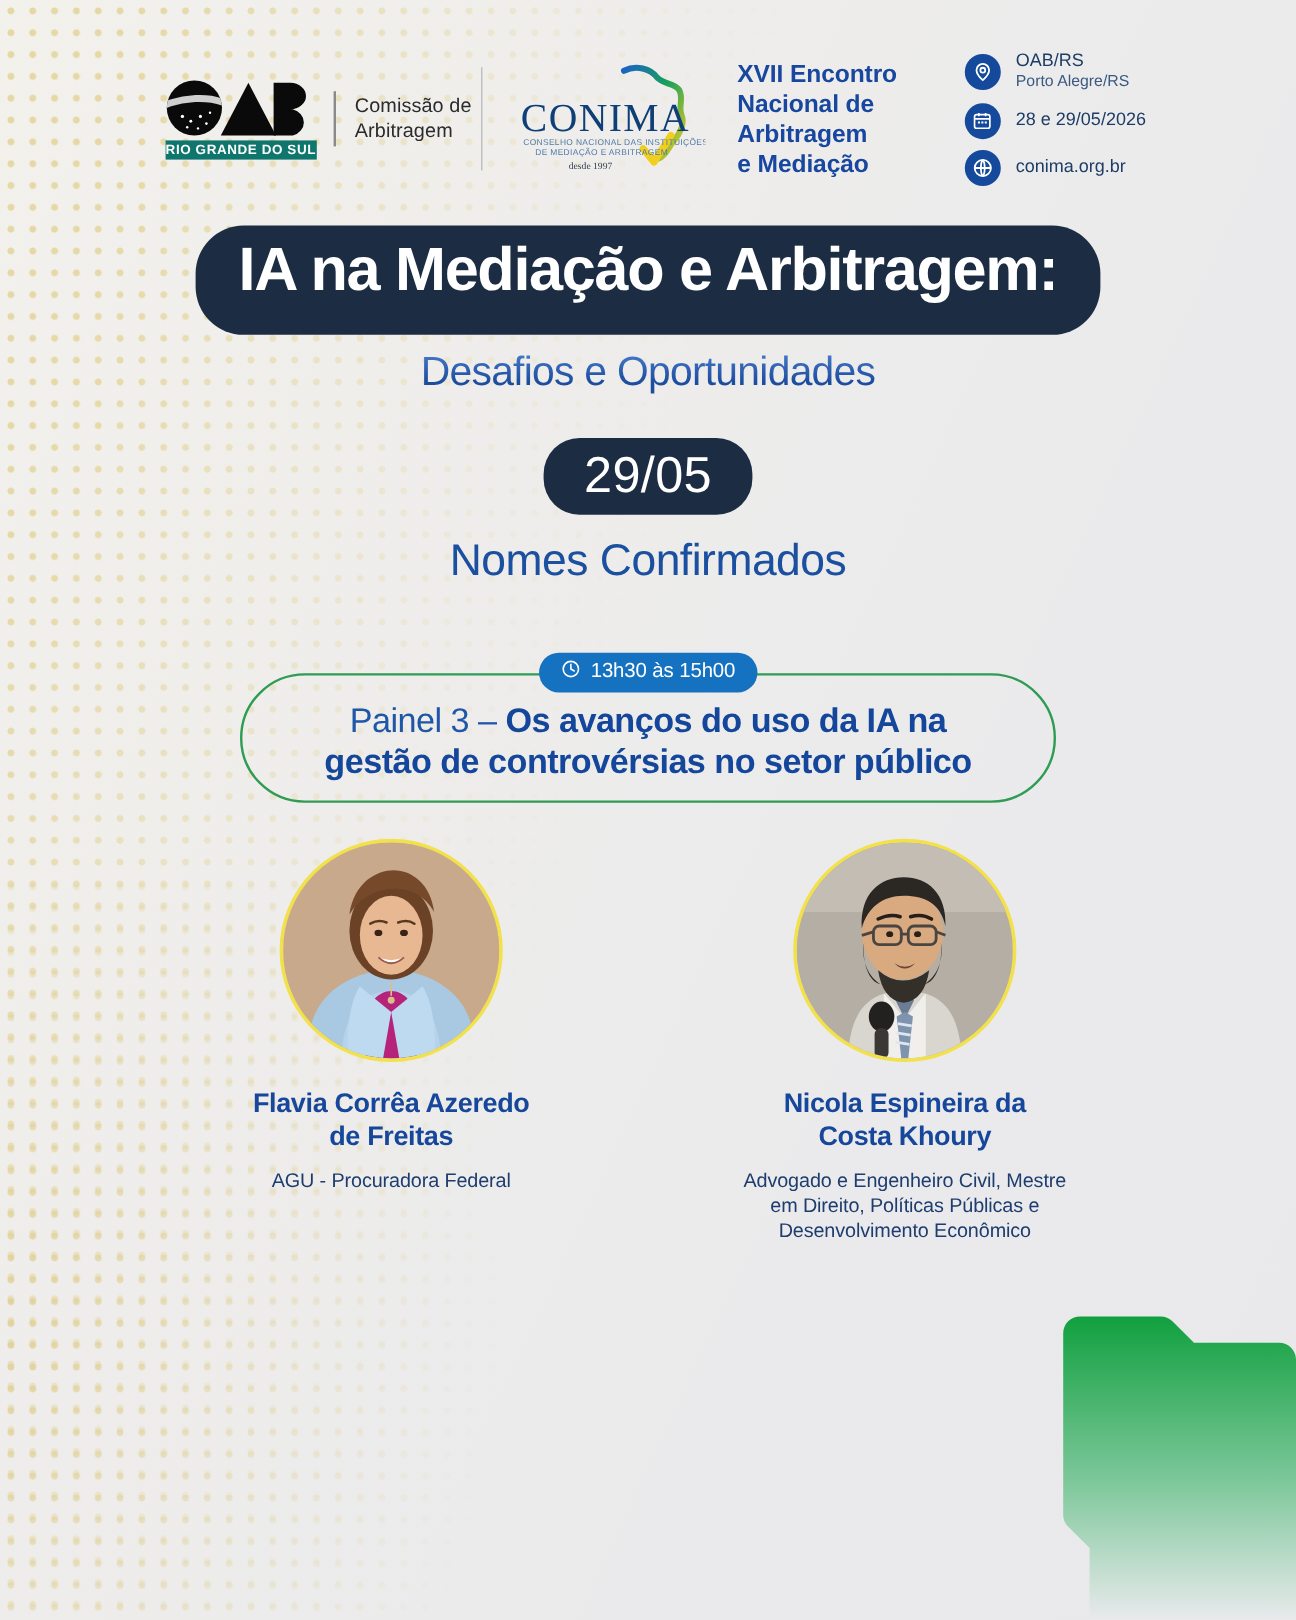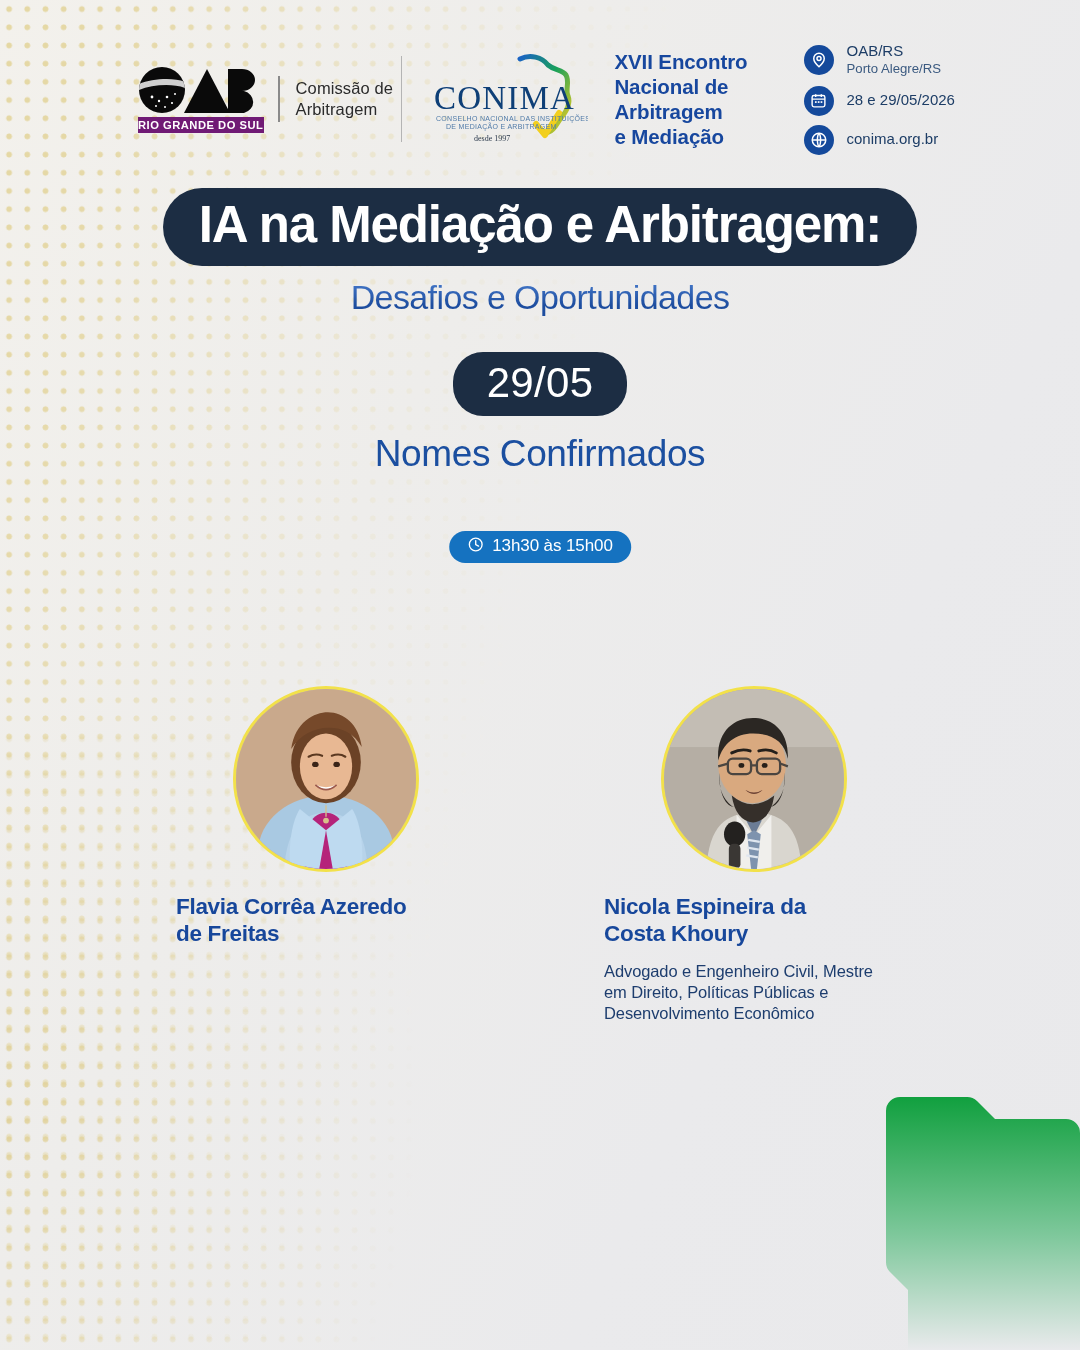--- a/index.html
+++ b/index.html
@@ -80,21 +80,21 @@
     margin-left: 138px;
   }
   .oab-mark { width: 126px; }
   .oab-glyph-row {
     display: flex;
     align-items: flex-end;
     height: 48px;
     justify-content: center;
   }
   .oab-rs {
-    background: #701a75;
+    background: #0f766e;
     color: #fff;
     font-size: 11.2px;
     font-weight: 700;
     letter-spacing: 0.5px;
     text-align: center;
     padding: 2px 16px 2px 0;
     margin-top: 3px;
     white-space: nowrap;
   }
   .vdiv {
@@ -143,21 +143,21 @@
   .ctext { color: #1d3d66; font-size: 15px; line-height: 1.12; font-weight: 500; }
   .ctext .c1 { font-size: 15px; }
   .ctext .c2 { font-size: 13.2px; color: #3b5a80; }
 
   
   .title-pill {
     margin: 58px auto 0;
     width: fit-content;
     background: #1c2d43;
     border-radius: 40px;
-    padding: 10px 36px 14px;
+    padding: 10px 36px 27px;
   }
   .title-pill-text {
     color: #ffffff;
     font-size: 51px;
     font-weight: 700;
     letter-spacing: -1.1px;
     line-height: 1.05;
     white-space: nowrap;
   }
   .subtitle {
@@ -246,21 +246,21 @@
   .panel-text .light { font-weight: 400; color: #1f56a8; }
   .panel-text .bold  { font-weight: 700; }
 
   
   .speakers {
     display: flex;
     justify-content: center;
     gap: 128px;
     margin-top: 30px;
   }
-  .speaker { width: 300px; }
+  .speaker { width: 300px; text-align: center; }
   .avatar {
     width: 186px; height: 186px;
     border-radius: 50%;
     margin: 0 auto;
     border: 3px solid #f2e14a;
     overflow: hidden;
     position: relative;
     background: #cbbda9;
   }
   .avatar svg { display: block; width: 100%; height: 100%; }
@@ -408,20 +408,26 @@
     <div class="title-pill-text">IA na Mediação e Arbitragem:</div>
   </div>
   <div class="subtitle">Desafios e Oportunidades</div>
 
   <div class="date-pill">
     <div class="date-pill-text">29/05</div>
   </div>
   <div class="nomes">Nomes Confirmados</div>
 
   <div class="panel-zone">
+    <div class="panel-box">
+      <div class="panel-text">
+        <span class="light">Painel 3 – </span><span class="bold">Os avanços do uso da IA na</span><br>
+        <span class="bold">gestão de controvérsias no setor público</span>
+      </div>
+    </div>
     <div class="time-pill">
       <span>
         <svg width="17" height="17" viewBox="0 0 24 24" fill="none" stroke="#fff" stroke-width="1.9">
           <circle cx="12" cy="12" r="9"></circle>
           <path d="M12 6.5V12l4 2.3" stroke-linecap="round"></path>
         </svg>
       </span>
       <span class="time-text">13h30 às 15h00</span>
     </div>
   </div>
@@ -445,20 +451,23 @@
           <path d="M75,70 q7,-4 14,-1M99,69 q8,-3 14,1" stroke="#5a3820" stroke-width="2.2" fill="none" stroke-linecap="round"></path>
           <path d="M82,99 q11,9 22,0 q-11,5 -22,0z" fill="#fff"></path>
           <path d="M82,99 q11,10 22,0" stroke="#9c5a4d" stroke-width="1.6" fill="none"></path>
           <path d="M93,120 l0,12" stroke="#d8c08a" stroke-width="1.4" fill="none"></path>
           <circle cx="93" cy="136" r="3" fill="#d8c08a"></circle>
         </svg>
       </div>
       <div class="sp-name">
         <span>Flavia Corrêa Azeredo</span><br>
         <span>de Freitas</span>
+      </div>
+      <div class="sp-role">
+        <span>AGU -   Procuradora Federal</span>
       </div>
     </div>
 
     <div class="speaker">
       <div class="avatar">
         <svg viewBox="0 0 186 186">
           <rect width="186" height="186" fill="#b5aea4"></rect>
           <rect x="0" y="0" width="186" height="60" fill="#c3bdb4"></rect>
           <path d="M44,186 c2,-44 20,-58 49,-58 c29,0 47,14 49,58 z" fill="#d9d6cf"></path>
           <path d="M75,130 l18,22 l18,-22 l0,56 l-36,0 z" fill="#f0efec"></path>

